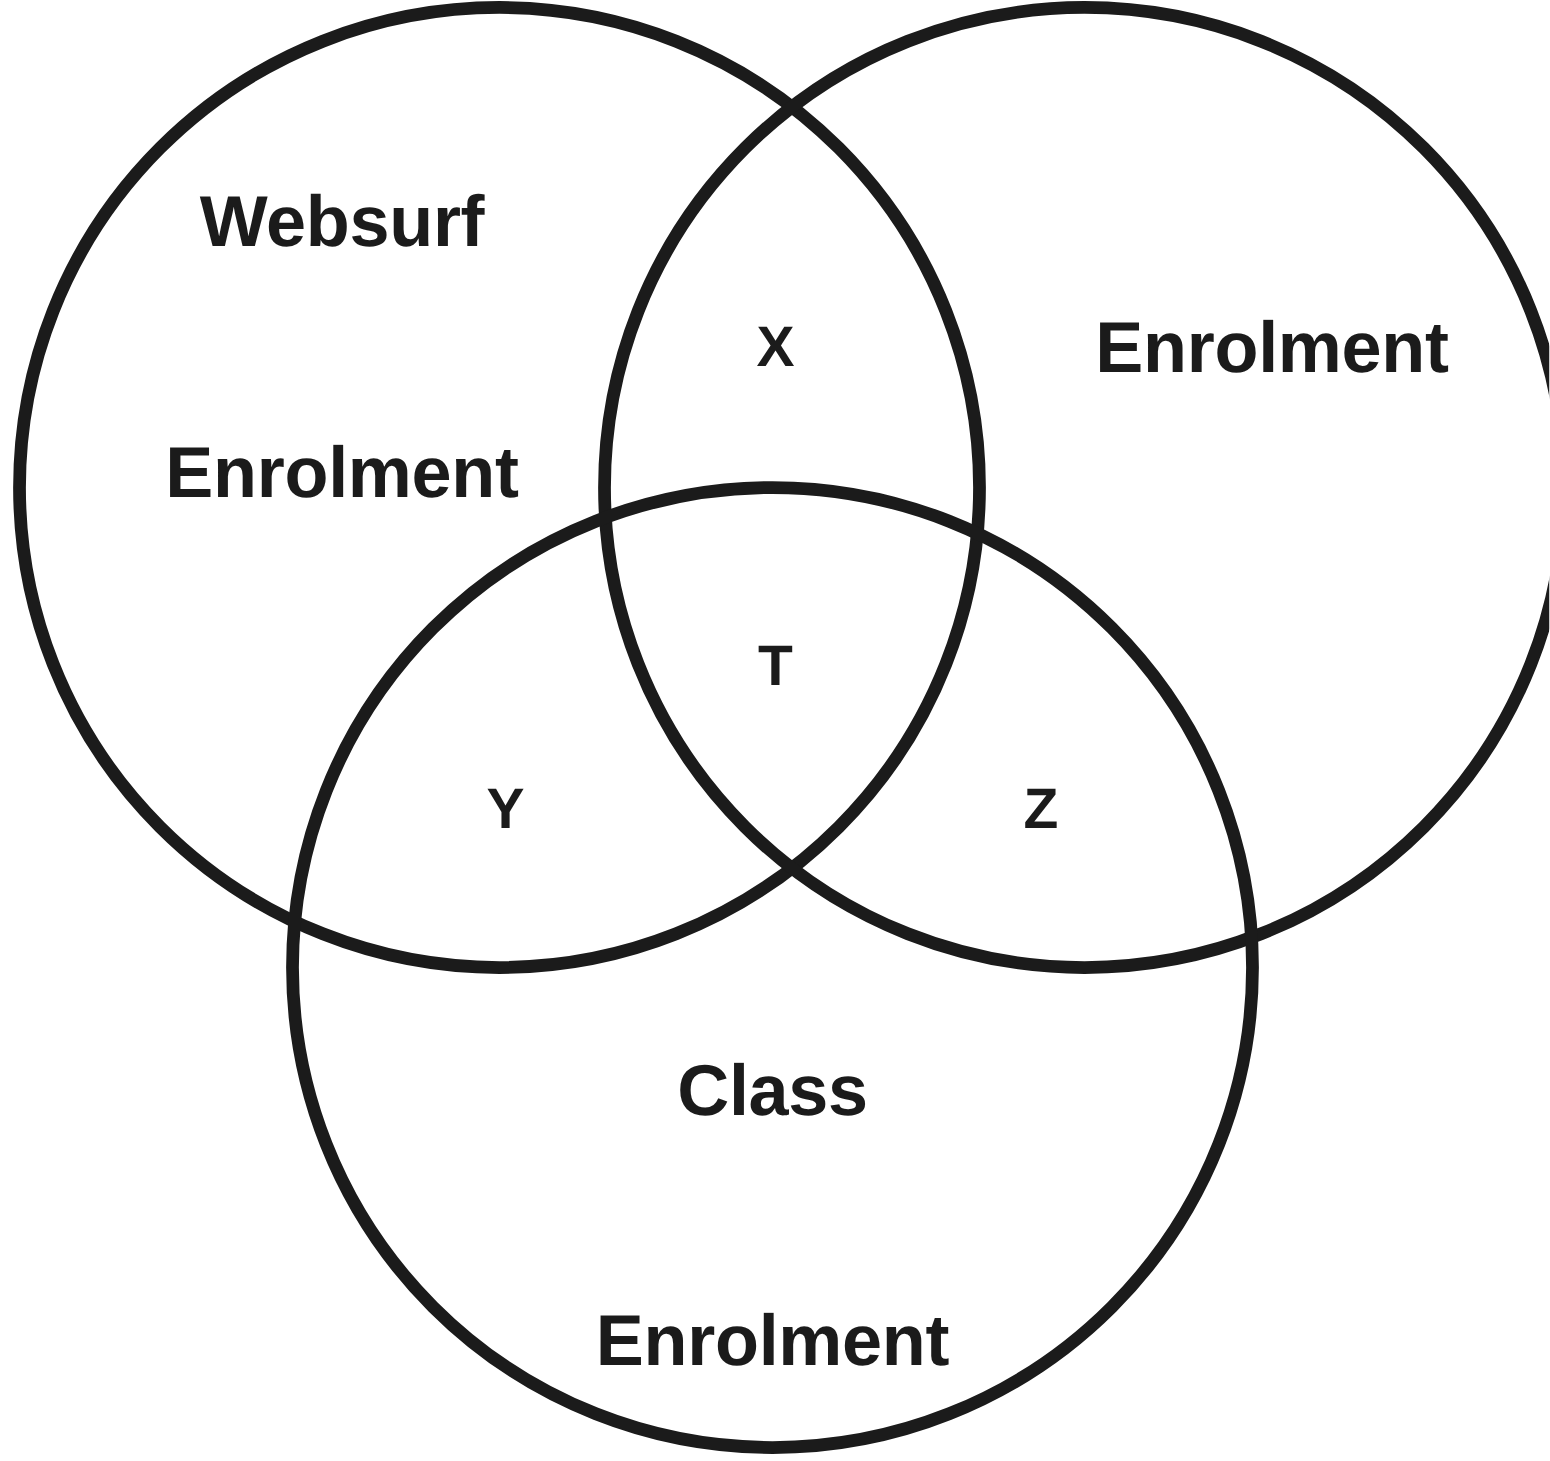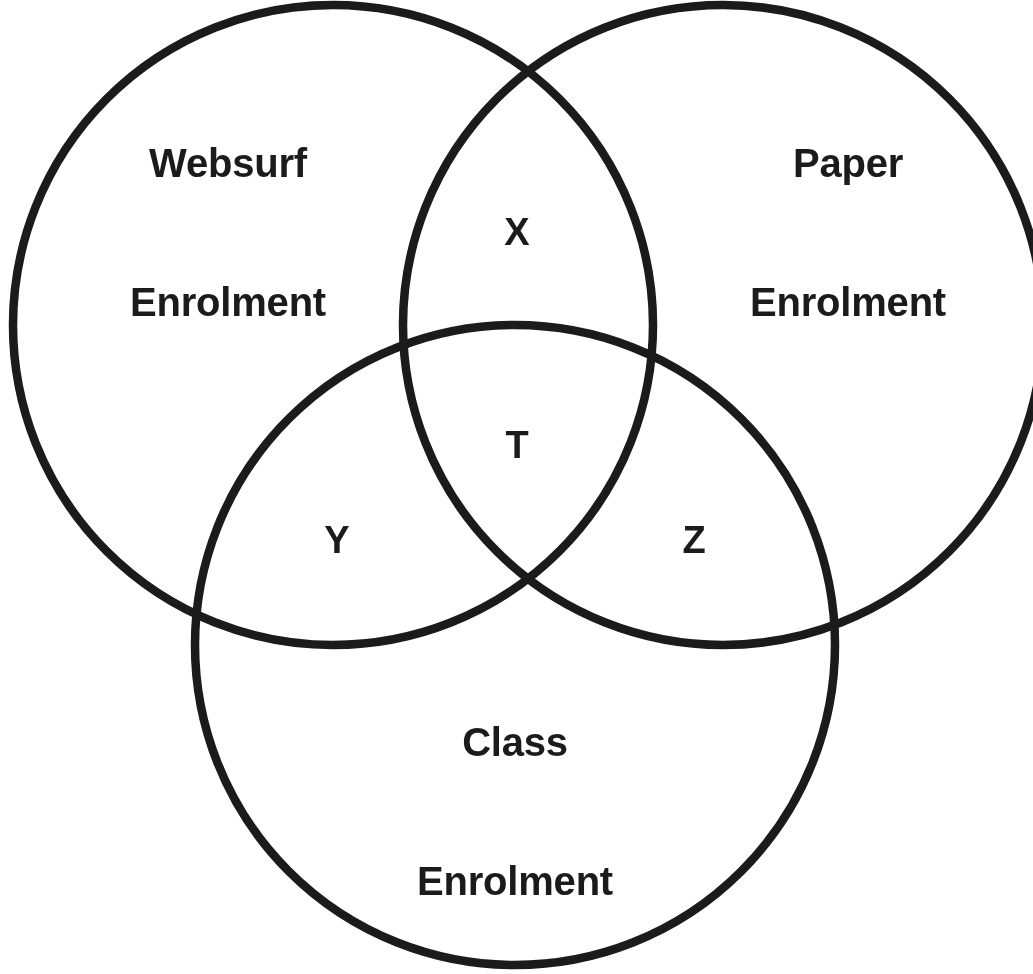--- a/index.html
+++ b/index.html
@@ -35,21 +35,21 @@
   .label {
     position: absolute;
     transform: translate(-50%, -50%);
     text-align: center;
     color: #1b1b1b;
     white-space: pre;
     line-height: 1.16;
     user-select: none;
   }
   .set-label {
-    font-size: 40px;
+    font-size: 48px;
     font-weight: bold;
     letter-spacing: -0.2px;
   }
   .region-label {
     font-size: 38px;
     font-weight: bold;
     letter-spacing: 0px;
   }
   .set-label .line { display: block; }
 </style>
@@ -63,21 +63,20 @@
     <circle class="set-circle" cx="723" cy="325" r="320" stroke="#1b1b1b" stroke-width="8.5"></circle>
     <circle class="set-circle" cx="515" cy="645" r="320" stroke="#1b1b1b" stroke-width="8.5"></circle>
   </svg>
 
   <div class="label set-label" style="left: 228px; top: 233px;">
     <span class="line">Websurf</span>
     <span class="line">Enrolment</span>
   </div>
 
   <div class="label set-label" style="left: 848px; top: 233px;">
-    <span class="line">Paper</span>
     <span class="line">Enrolment</span>
   </div>
 
   <div class="label set-label" style="left: 515px; top: 812px;">
     <span class="line">Class</span>
     <span class="line">Enrolment</span>
   </div>
 
   <div class="label region-label" style="left: 517px; top: 232px;">X</div>
 

